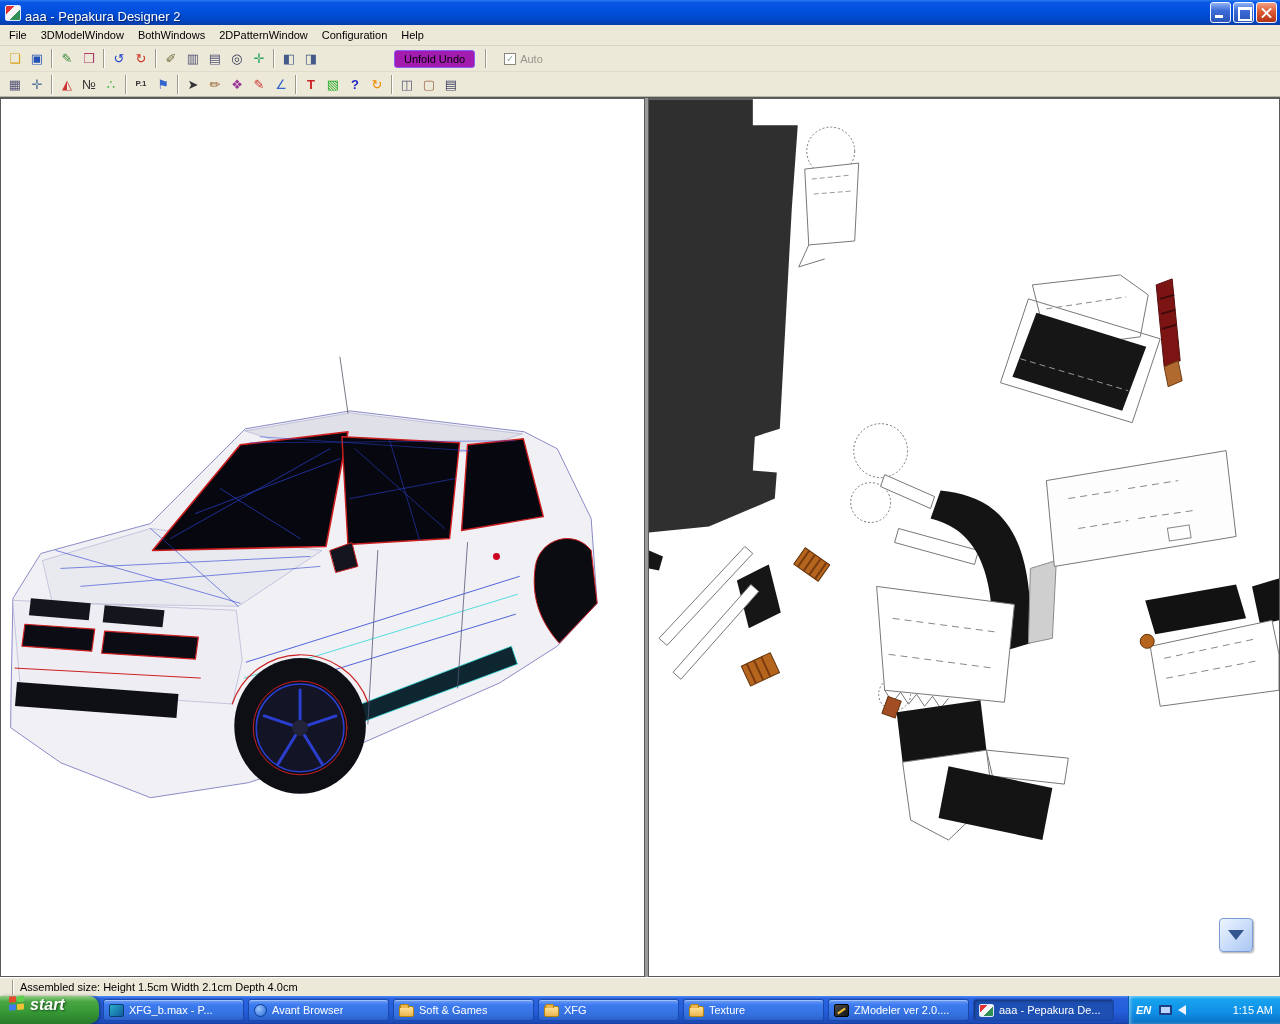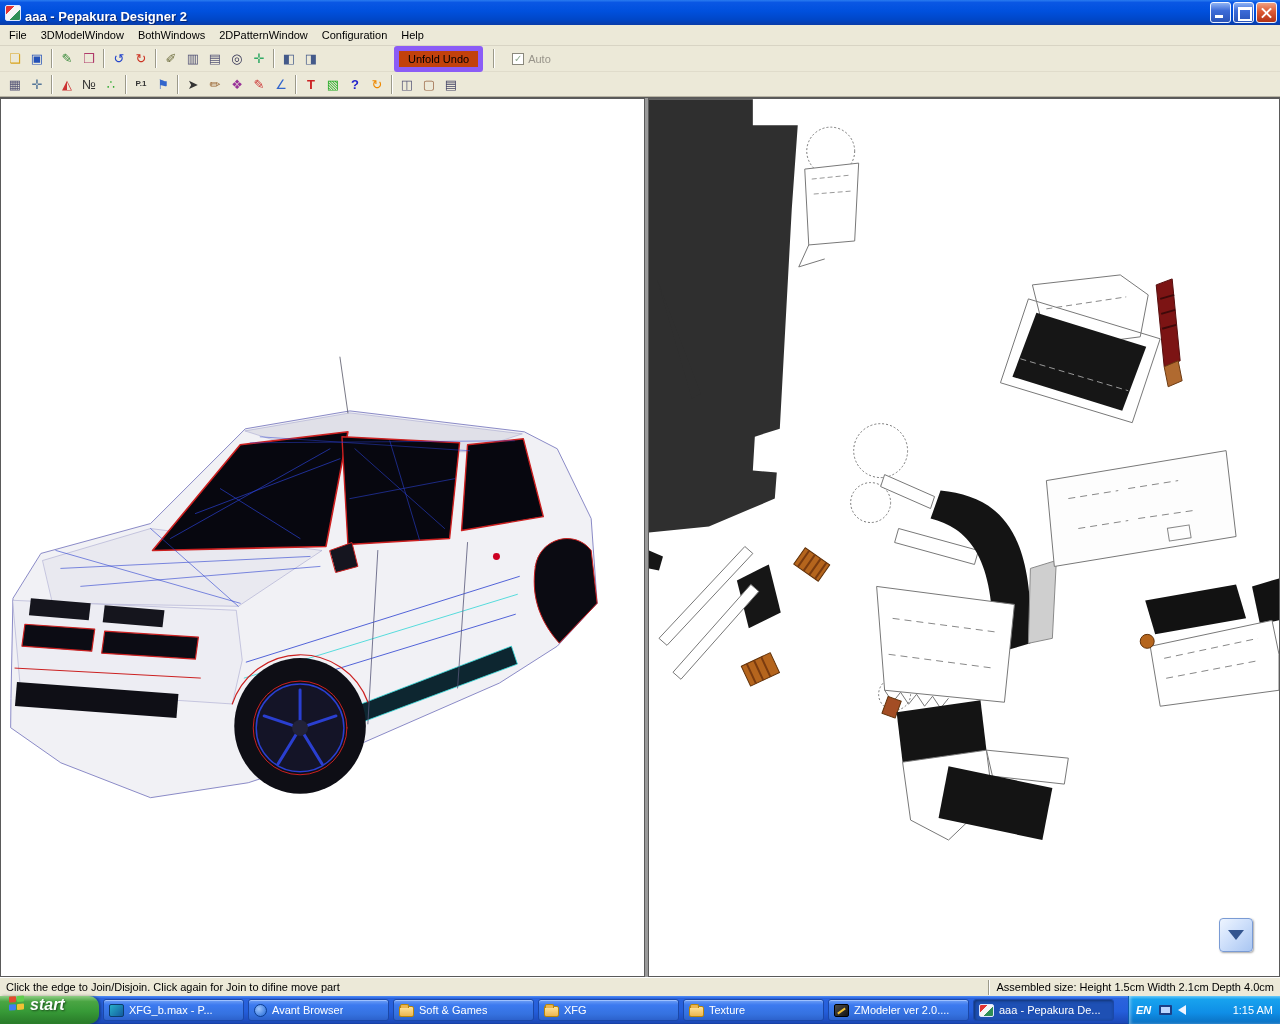--- a/index.html
+++ b/index.html
@@ -7,21 +7,21 @@
     font-family:"Liberation Sans", sans-serif; font-size:11px; background:#ece9d8; }
 
   .window { width:1280px; height:1024px; display:flex; flex-direction:column; }
 
   
   .titlebar { height:25px; flex:0 0 25px; display:flex; align-items:center;
     background:linear-gradient(180deg,#2a7cf0 0%,#0a57e4 10%,#0050dd 45%,#0046c6 80%,#0a3ca8 100%);
     padding:0 3px 0 5px; }
   .app-icon { width:16px; height:16px; margin-right:4px; border:1px solid #dfe7ff;
     background:linear-gradient(135deg,#e23333 0 30%,#f5f5f5 30% 62%,#2f8f55 62%); border-radius:2px; }
-  .title-text { color:#fff; font-weight:bold; font-size:13px; text-shadow:1px 1px 1px #09246a; flex:1;margin-top:8px; }
+  .title-text { color:#fff; font-weight:normal; font-size:13px; text-shadow:1px 1px 1px #09246a; flex:1;margin-top:8px; }
   .winbtn { width:21px; height:21px; margin-left:2px; border:1px solid #eef3ff; border-radius:3px;
     position:relative; background:linear-gradient(180deg,#8fb3f4 0%,#3d6cd8 40%,#2a54b8 100%); }
   .winbtn.close { background:linear-gradient(180deg,#f0a183 0%,#dd5a33 45%,#b23317 100%); }
   .winbtn.min::after { content:""; position:absolute; left:4px; bottom:4px; width:8px; height:3px; background:#fff; }
   .winbtn.max::after { content:""; position:absolute; left:4px; top:4px; width:10px; height:9px;
     border:2px solid #fff; border-top-width:3px; }
   .winbtn.close::before, .winbtn.close::after { content:""; position:absolute; left:3px; top:8.5px;
     width:13px; height:2px; background:#fff; }
   .winbtn.close::before { transform:rotate(45deg); }
   .winbtn.close::after { transform:rotate(-45deg); }
@@ -33,21 +33,21 @@
 
   
   .toolbar { display:flex; align-items:center; background:#ece9d8; padding:2px 4px; }
   .toolbar.row1 { height:26px; flex:0 0 26px; border-bottom:1px solid #e0dccb; }
   .toolbar.row2 { height:25px; flex:0 0 25px; border-bottom:1px solid #b8b4a4; }
   .tbi { width:22px; height:21px; display:flex; align-items:center; justify-content:center;
     border:1px solid transparent; border-radius:2px; }
   .tbi i { font-style:normal; font-size:13px; line-height:1; }
   .tbi i.small-glyph { font-size:8px; font-weight:bold; }
   .tb-sep { width:2px; height:19px; margin:0 3px; border-left:1px solid #9c9a8a; border-right:1px solid #ffffff; }
-  .unfold-btn { margin-left:72px; border:5px solid #8b5cf6; border-radius:3px; background:#c2410c;
+  .unfold-btn { margin-left:72px; border:1px solid #8b5cf6; border-radius:3px; background:#a21caf;
     padding:2px 9px; font-size:11px; color:#000; }
   .auto-check { display:flex; align-items:center; margin-left:14px; color:#98948a; }
   .auto-check .box { width:12px; height:12px; border:1px solid #8a887c; background:#fff; margin-right:4px;
     display:flex; align-items:center; justify-content:center; color:#8faa8f; font-size:10px; }
 
   
   .main { flex:1; display:flex; background:#6e6e6e; border-top:1px solid #5a5a5a; }
   .pane { background:#fff; border:1px solid #5a5a5a; overflow:hidden; position:relative; }
   .pane-3d { flex:0 0 645px; }
   .splitter { flex:0 0 3px; background:#9a9a9a; cursor:col-resize; }
@@ -378,21 +378,20 @@
           <path d="M300,668 L404,690 L394,742 L290,720 Z" fill="#141414"></path>
         </g>
       </svg>
       <div class="scroll-btn">
         <span class="arrow"></span>
       </div>
     </div>
   </div>
 
   <div class="statusbar">
-    <span class="hint">Click the edge to Join/Disjoin. Click again for Join to difine move part</span>
     <span class="status-sep"></span>
     <span class="assembled">Assembled size: Height 1.5cm Width 2.1cm Depth 4.0cm</span>
   </div>
 
   <div class="taskbar">
     <div class="start-btn">
       <span class="start-flag">
           <b></b>
           <b></b>
           <b></b>

